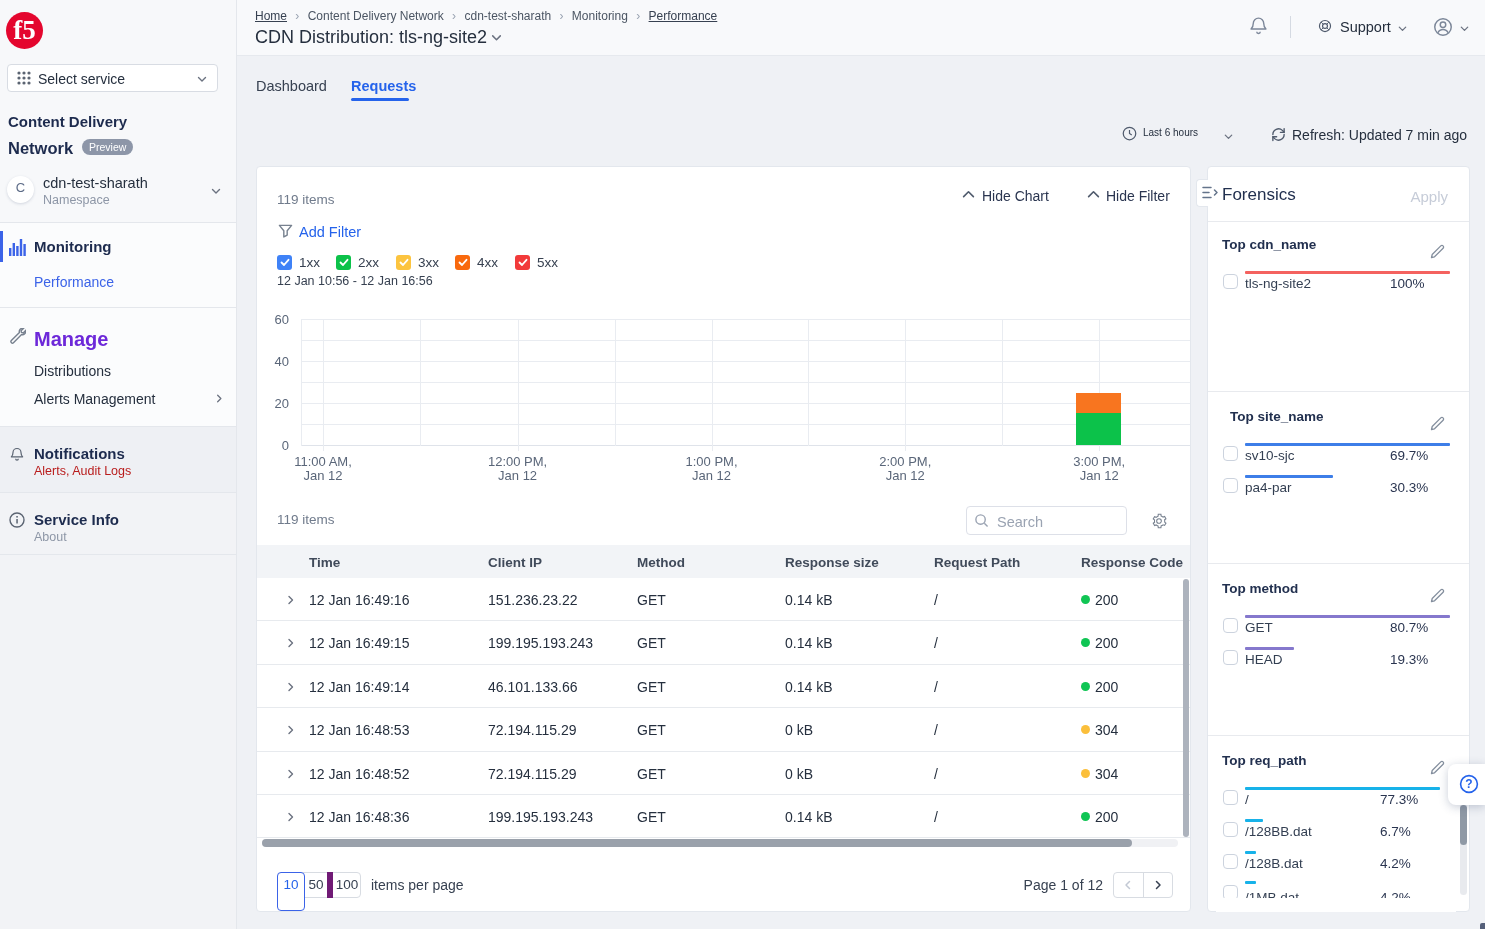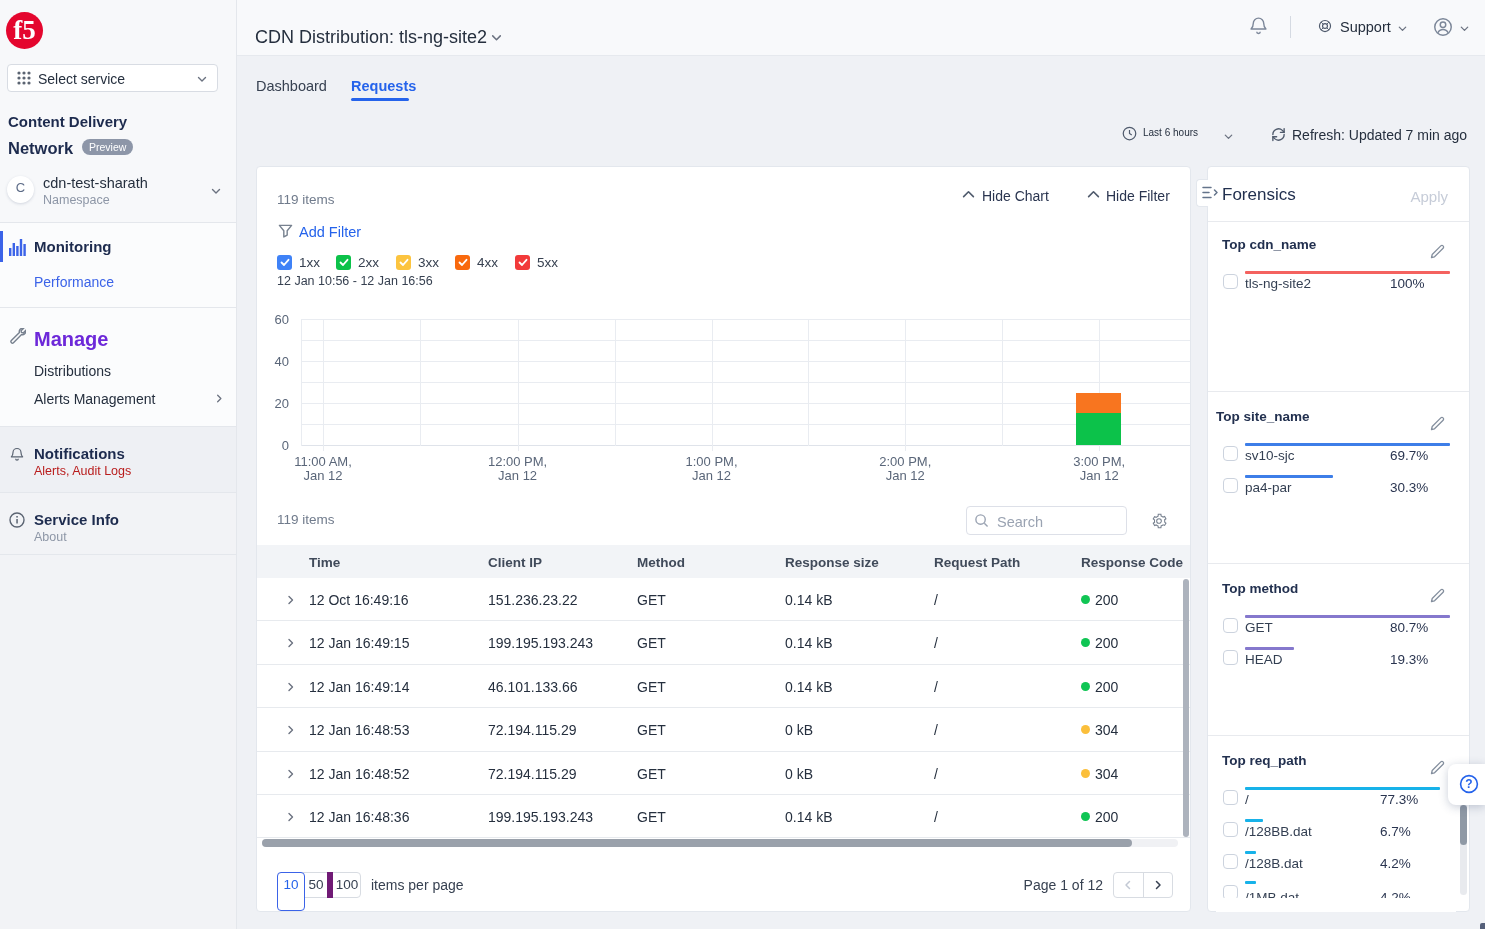--- a/index.html
+++ b/index.html
@@ -111,20 +111,31 @@
       </svg>
     <div class="abs" style="left:34px;top:511px;font-size:15px;font-weight:bold;color:#1d2b4e;">Service Info</div>
     <div class="abs" style="left:34px;top:530px;font-size:12.5px;color:#8d96a6;">About</div>
 
     <div class="abs" style="left:0;top:554px;width:237px;height:1px;background:#e4e7ec;"></div>
     <div class="abs" style="left:0;top:555px;width:236px;height:374px;background:#f2f3f6;"></div>
   </div>
 
   <div class="abs" style="left:237px;top:0;width:1248px;height:56px;background:#f8f9fb;border-bottom:1px solid #e6e9ee;"></div>
 
+  <div class="abs" style="left:255px;top:9px;font-size:12px;color:#4b5563;">
+    <span style="color:#374151;text-decoration:underline;">Home</span>
+    <span style="color:#9aa3b2;padding:0 5px;">›</span>
+    <span>Content Delivery Network</span>
+    <span style="color:#9aa3b2;padding:0 5px;">›</span>
+    <span>cdn-test-sharath</span>
+    <span style="color:#9aa3b2;padding:0 5px;">›</span>
+    <span>Monitoring</span>
+    <span style="color:#9aa3b2;padding:0 5px;">›</span>
+    <span style="color:#374151;text-decoration:underline;">Performance</span>
+  </div>
   <div class="abs" style="left:255px;top:27px;font-size:18px;color:#252f3e;">CDN Distribution: tls-ng-site2</div>
   <svg class="abs" style="left:490px;top:31px;" width="13" height="13" viewBox="0 0 12 12">
       <path d="M2.5 4.5 L6 8 L9.5 4.5" fill="none" stroke="#6b7280" stroke-width="1.4" stroke-linecap="round" stroke-linejoin="round"></path>
     </svg>
 
   <svg class="abs" style="left:1248px;top:15px;" width="21" height="22" viewBox="0 0 24 24">
       <path d="M12 3a6 6 0 0 0-6 6c0 4-1.5 5.5-2.5 6.5h17C19.5 14.5 18 13 18 9a6 6 0 0 0-6-6z M10 18.5a2 2 0 0 0 4 0" fill="none" stroke="#7c8799" stroke-width="1.6" stroke-linejoin="round"></path>
     </svg>
   <div class="abs" style="left:1290px;top:16px;width:1px;height:22px;background:#d5dae2;"></div>
   <svg class="abs" style="left:1318px;top:19px;" width="14" height="14" viewBox="0 0 24 24">
@@ -274,21 +285,21 @@
       <div class="abs" style="left:231px;top:10px;font-size:13.5px;font-weight:bold;color:#404a5a;">Client IP</div>
       <div class="abs" style="left:380px;top:10px;font-size:13.5px;font-weight:bold;color:#404a5a;">Method</div>
       <div class="abs" style="left:528px;top:10px;font-size:13.5px;font-weight:bold;color:#404a5a;">Response size</div>
       <div class="abs" style="left:677px;top:10px;font-size:13.5px;font-weight:bold;color:#404a5a;">Request Path</div>
       <div class="abs" style="left:824px;top:10px;font-size:13.5px;font-weight:bold;color:#404a5a;">Response Code</div>
 
       <div class="row" style="top:33px;">
           <svg class="abs chv" viewBox="0 0 12 12">
             <path d="M4 2.5 L7.5 6 L4 9.5" fill="none" stroke="#6b7280" stroke-width="1.4" stroke-linecap="round" stroke-linejoin="round"></path>
           </svg>
-          <span class="c1">12 Oct 16:49:16</span>
+          <span class="c1">12 Jan 16:49:16</span>
           <span class="c2">151.236.23.22</span>
           <span class="c3">GET</span>
           <span class="c4">0.14 kB</span>
           <span class="c5">/</span>
           <span class="dot" style="background:#10c554;"></span>
           <span class="c6">200</span>
         </div>
       <div class="row" style="top:76.4px;">
           <svg class="abs chv" viewBox="0 0 12 12">
             <path d="M4 2.5 L7.5 6 L4 9.5" fill="none" stroke="#6b7280" stroke-width="1.4" stroke-linecap="round" stroke-linejoin="round"></path>
@@ -380,21 +391,21 @@
     <div class="ftitle" style="left:14px;top:70px;">Top cdn_name</div>
     <svg class="pencil" style="left:221px;top:76px;" viewBox="0 0 17 17">
         <path d="M2.5 14.5 L3.2 11.5 L11.8 2.9 a1.6 1.6 0 0 1 2.3 0 a1.6 1.6 0 0 1 0 2.3 L5.5 13.8 z" fill="none" stroke="#848f9e" stroke-width="1.3" stroke-linejoin="round"></path>
       </svg>
     <div class="fbar" style="left:37px;top:104px;width:205px;background:#f4625f;"></div>
     <div class="fcb" style="left:15px;top:107px;"></div>
     <div class="flabel" style="left:37px;top:109px;">tls-ng-site2</div>
     <div class="fpct" style="left:182px;top:109px;">100%</div>
     <div class="fdiv" style="top:224px;"></div>
 
-    <div class="ftitle" style="left:8px;top:242px;">Top site_name</div>
+    <div class="ftitle" style="left:22px;top:242px;">Top site_name</div>
     <svg class="pencil" style="left:221px;top:248px;" viewBox="0 0 17 17">
         <path d="M2.5 14.5 L3.2 11.5 L11.8 2.9 a1.6 1.6 0 0 1 2.3 0 a1.6 1.6 0 0 1 0 2.3 L5.5 13.8 z" fill="none" stroke="#848f9e" stroke-width="1.3" stroke-linejoin="round"></path>
       </svg>
     <div class="fbar" style="left:37px;top:276px;width:205px;background:#3d7ee8;"></div>
     <div class="fcb" style="left:15px;top:279px;"></div>
     <div class="flabel" style="left:37px;top:281px;">sv10-sjc</div>
     <div class="fpct" style="left:182px;top:281px;">69.7%</div>
     <div class="fbar" style="left:37px;top:308px;width:88px;background:#3d7ee8;"></div>
     <div class="fcb" style="left:15px;top:311px;"></div>
     <div class="flabel" style="left:37px;top:313px;">pa4-par</div>

